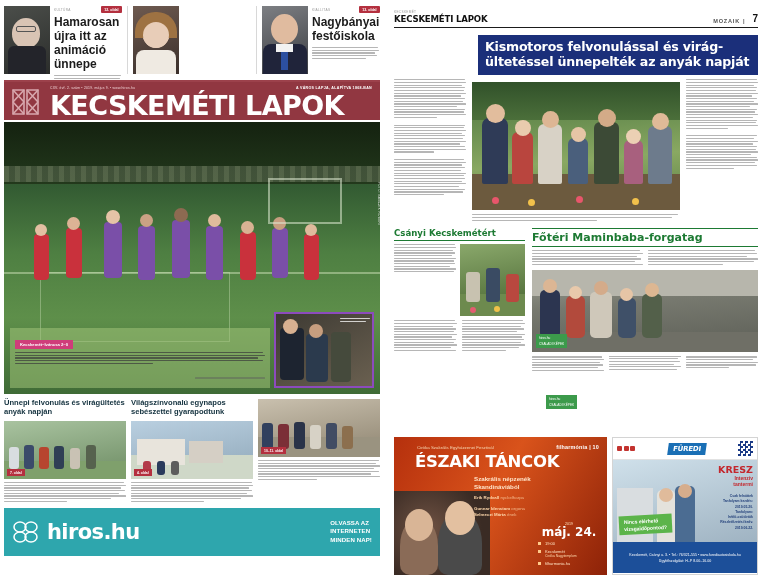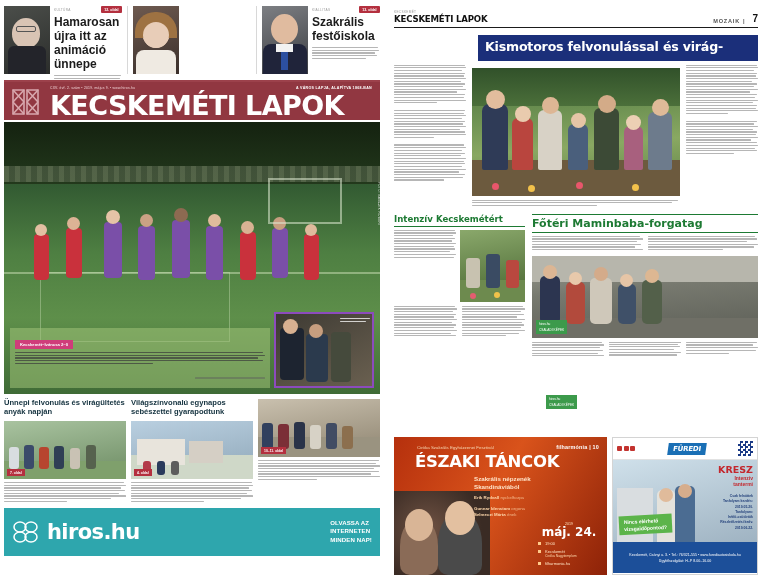--- a/index.html
+++ b/index.html
@@ -217,21 +217,21 @@
           <div style="position:absolute;left:9px;top:8px;width:27px;height:30px;border-radius:50%;background:#e0bb9f;"></div>
           <div style="position:absolute;left:1px;top:38px;width:44px;height:30px;background:#20243a;border-radius:8px 8px 0 0;"></div>
           <div style="position:absolute;left:19px;top:40px;width:7px;height:24px;background:#2c4fa0;"></div>
           <div style="position:absolute;left:14px;top:38px;width:17px;height:8px;background:#f2f2f2;"></div>
         </div>
         <div class="tbody">
           <div class="trow">
             <span class="tkicker">KIÁLLÍTÁS</span>
             <span class="tbadge">13. oldal</span>
           </div>
-          <div class="thead">Szakrális festőiskola</div>
+          <div class="thead">Nagybányai festőiskola</div>
           <div class="fake-lines tiny tlead">
             <i style="width:97%"></i>
               <i style="width:99%"></i>
               <i style="width:92%"></i>
               <i style="width:96%"></i>
               <i style="width:80%"></i>
           </div>
         </div>
       </div>
     </div>
@@ -422,20 +422,21 @@
       </div>
       <div style="display:flex;align-items:flex-end;">
         <span class="r-sect">MOZAIK</span>
         <span class="r-sect" style="margin:0 3px;">|</span>
         <span class="r-pg">7</span>
       </div>
     </div>
 
     <div class="r-banner">
       <div>Kismotoros felvonulással és virág-</div>
+      <div>ültetéssel ünnepelték az anyák napját</div>
     </div>
 
     <div class="r-top">
       <div class="r-colL">
         <div class="fake-lines tiny">
           <i style="width:98%"></i>
             <i style="width:100%"></i>
             <i style="width:95%"></i>
             <i style="width:99%"></i>
           <i style="width:97%"></i>
@@ -553,21 +554,21 @@
             <i style="width:96%"></i>
             <i style="width:99%"></i>
           <i style="width:66%"></i>
         </div>
       </div>
     </div>
 
     <div class="r-sec2">
 
       <div class="c1">
-        <div class="green-head h-viragos">Intenzív Kecskemétért</div>
+        <div class="green-head h-viragos">Csányi Kecskemétért</div>
         <div style="display:flex;gap:4px;">
           <div class="fake-lines tiny" style="width:62px;">
             <i style="width:98%"></i>
               <i style="width:100%"></i>
               <i style="width:95%"></i>
               <i style="width:99%"></i>
             <i style="width:93%"></i>
               <i style="width:100%"></i>
               <i style="width:97%"></i>
               <i style="width:99%"></i>

